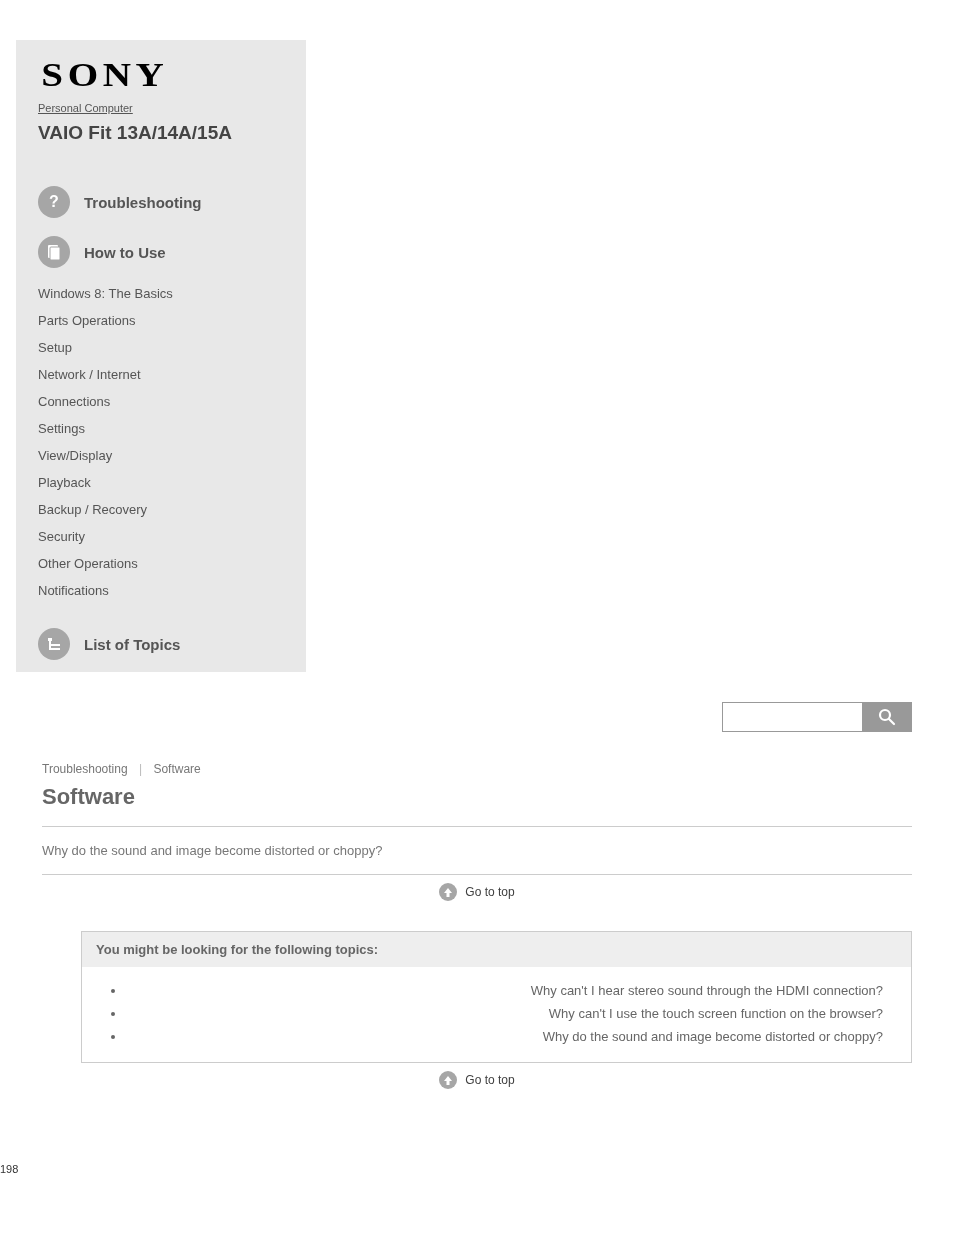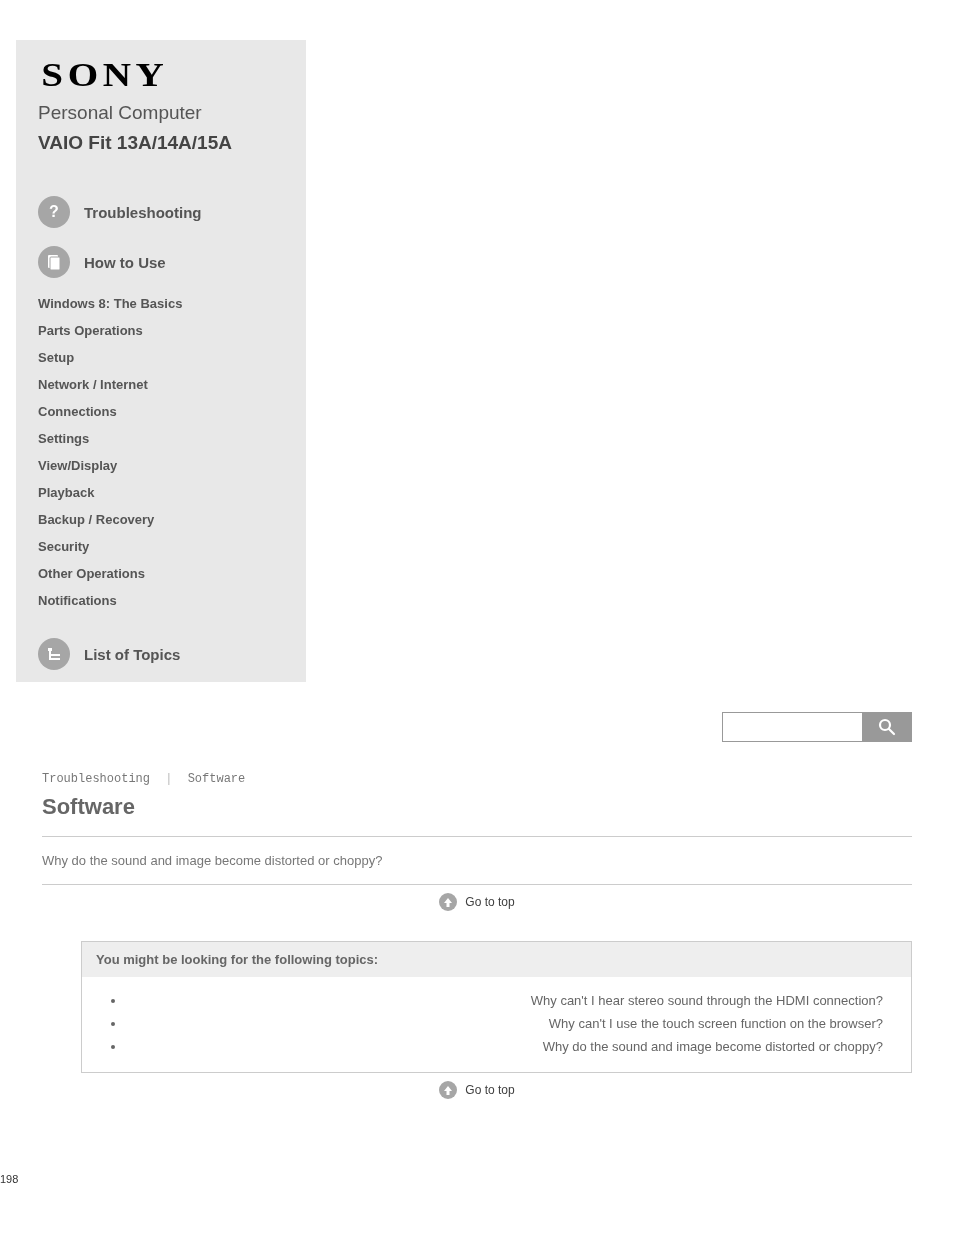--- a/index.html
+++ b/index.html
@@ -1,32 +1,32 @@
 <!DOCTYPE html>
 <html><head>
 <meta charset="utf-8">
 <style>
   * { box-sizing: border-box; margin: 0; padding: 0; }
   html, body { width: 954px; font-family: Arial, Helvetica, sans-serif; font-size: 13px; color: #555; background: #fff; }
   .page { display: flex; padding: 40px 16px 0 16px; min-height: 985px; flex-direction: column; }
   .sidebar { width: 290px; background: #e8e8e8; padding: 16px 0 0 0; }
   .logo { font-family: "Times New Roman", serif; font-weight: 900; font-size: 34px; letter-spacing: 4px; color: #000; padding: 0 0 6px 22px; transform: scaleX(1.15); transform-origin: left; }
-  .product-name { font-size: 19px; color: #555; padding: 2px 0 8px 22px; }
+  .product-name { font-size: 11px; color: #555; padding: 2px 0 8px 22px; text-decoration: underline; }
   .product-model { font-size: 19px; font-weight: bold; color: #444; padding: 0 0 36px 22px; }
   .section-header { display: flex; align-items: center; padding: 6px 0 6px 22px; margin-bottom: 6px; }
   .section-icon { width: 32px; height: 32px; border-radius: 50%; background: #a6a6a6; display: inline-flex; align-items: center; justify-content: center; margin-right: 14px; flex-shrink: 0; }
   .section-title { font-size: 15px; font-weight: bold; color: #555; }
-  .nav-list { list-style: none; margin: 0 0 18px 0; font-weight: bold; }
+  .nav-list { list-style: none; margin: 0 0 18px 0; }
   .nav-item { padding: 6px 8px 6px 22px; font-size: 13px; color: #555; cursor: pointer; }
   .content { flex: 1; padding: 0 26px 40px 26px; position: relative; }
   .topbar { height: 90px; display: flex; justify-content: flex-end; align-items: center; }
   .search { display: flex; height: 30px; }
   .search-input { width: 140px; border: 1px solid #999; border-right: none; padding: 0 6px; font-size: 13px; outline: none; }
   .search-btn { width: 50px; border: 1px solid #999; background: #999; display: flex; align-items: center; justify-content: center; cursor: pointer; }
-  .toprow1 { color: #777; font-size: 12px; margin-bottom: 8px; font-family: Liberation Mono, monospace; }
+  .toprow1 { color: #777; font-size: 12px; margin-bottom: 8px; }
   .toprow1 .sep { margin: 0 8px; color: #bbb; }
   .page-title { font-size: 22px; font-weight: bold; color: #666; margin-bottom: 16px; }
   .hr { border: none; border-top: 1px solid #ccc; }
   .link-block { padding: 16px 0; }
   .link-text { color: #777; font-size: 13px; }
   .gotop { display: flex; justify-content: center; align-items: center; font-size: 12px; color: #404040; padding-top: 8px; cursor: pointer; }
   .gotop-icon { width: 18px; height: 18px; border-radius: 50%; background: #a6a6a6; display: inline-flex; align-items: center; justify-content: center; margin-right: 8px; }
   .related-wrap { margin-top: 30px; border: 1px solid #ccc; margin-left: 39px; }
   .related-head { background: #eee; padding: 10px 14px; font-size: 13px; font-weight: bold; color: #666; }
   .related-body { padding: 12px 28px 14px 28px; text-align: right; }

